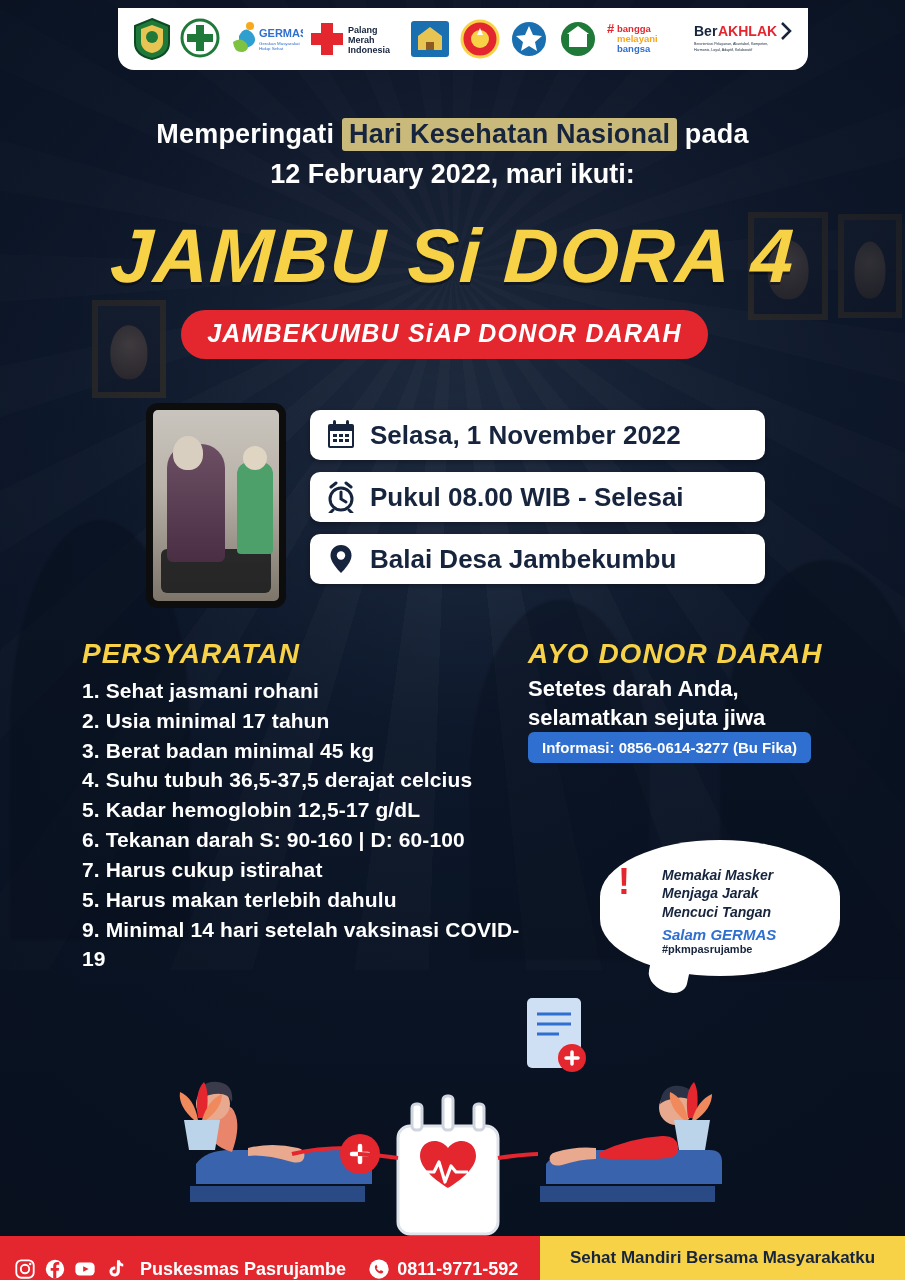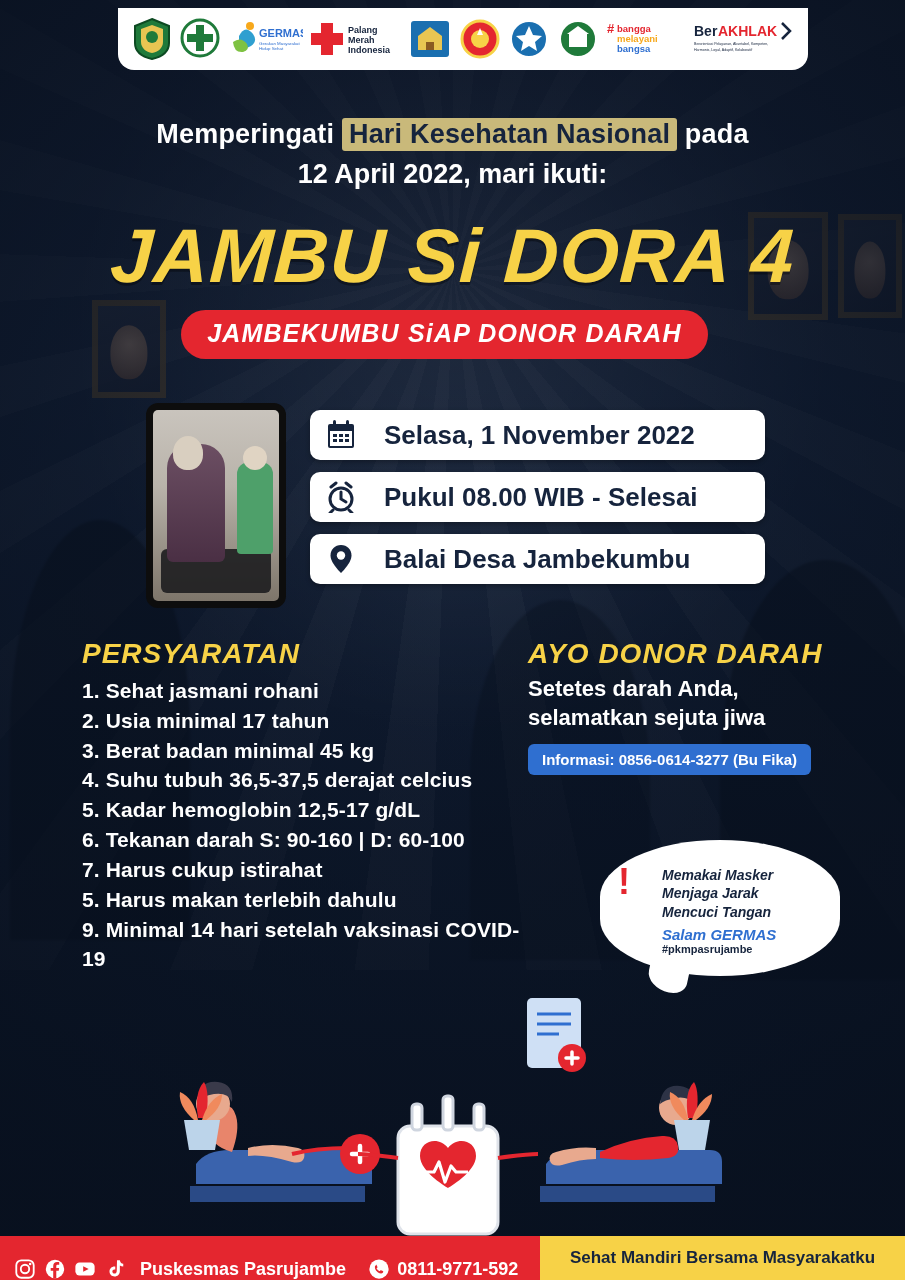--- a/index.html
+++ b/index.html
@@ -129,21 +129,21 @@
     background: #e0d4c3; border-radius: 50%;
   }
   .p-chair {
     position:absolute; left: 8px; bottom: 8px; width: 110px; height: 44px;
     background: #1d1d1f; border-radius: 6px; opacity:.9;
   }
   .info {
     position: absolute; left: 310px; top: 410px; width: 455px; z-index: 5;
   }
   .info-row {
-    display: flex; align-items: center; gap: 28px;
+    display: flex; align-items: center; gap: 14px;
     background: #ffffff; border-radius: 10px;
     padding: 9px 16px; margin-bottom: 12px;
     box-shadow: 0 2px 5px rgba(0,0,0,0.3);
   }
   .info-row .txt {
     font-size: 26px; font-weight: bold; color: #16243d; white-space: nowrap;
   }
   .info-ic { width: 30px; height: 32px; flex: 0 0 30px; }
 
   
@@ -155,21 +155,21 @@
   .req ol { list-style: none; }
   .req li {
     font-size: 21px; color: #ffffff; font-weight: bold; line-height: 1.42;
     letter-spacing: .1px;
   }
   .ayo { position: absolute; left: 528px; top: 638px; width: 330px; z-index: 5; }
   .ayo .tag {
     font-size: 22px; font-weight: bold; color: #ffffff; line-height: 1.22; margin-top: 2px;
   }
   .info-badge {
-    display: inline-block; margin-top: 12px;
+    display: inline-block; margin-top: 0;
     background: #2f6fd0; color: #ffffff;
     font-size: 15px; font-weight: bold;
     padding: 7px 14px; border-radius: 6px;
   }
 
   
   .bubble {
     position: absolute; left: 600px; top: 840px; width: 240px; height: 136px;
     background: #ffffff; border-radius: 50%/42%; z-index: 5;
   }
@@ -327,21 +327,21 @@
         <text x="0" y="32" font-family="Liberation Sans" font-size="3.6" fill="#16243d">Harmonis, Loyal, Adaptif, Kolaboratif</text>
       </svg>
     </div>
 
   </div>
 
   <div class="head">
     <div class="l1">
       <span>Memperingati </span><span class="hl">Hari Kesehatan Nasional</span><span> pada</span>
     </div>
-    <div class="l2">12 April 2022, mari ikuti:</div>
+    <div class="l2">12 February 2022, mari ikuti:</div>
   </div>
 
   <div class="title">JAMBU Si DORA 4</div>
 
   <div class="subtitle-wrap">
     <span class="subtitle">JAMBEKUMBU SiAP DONOR DARAH</span>
   </div>
 
   <div class="photo">
     <div class="photo-inner">

